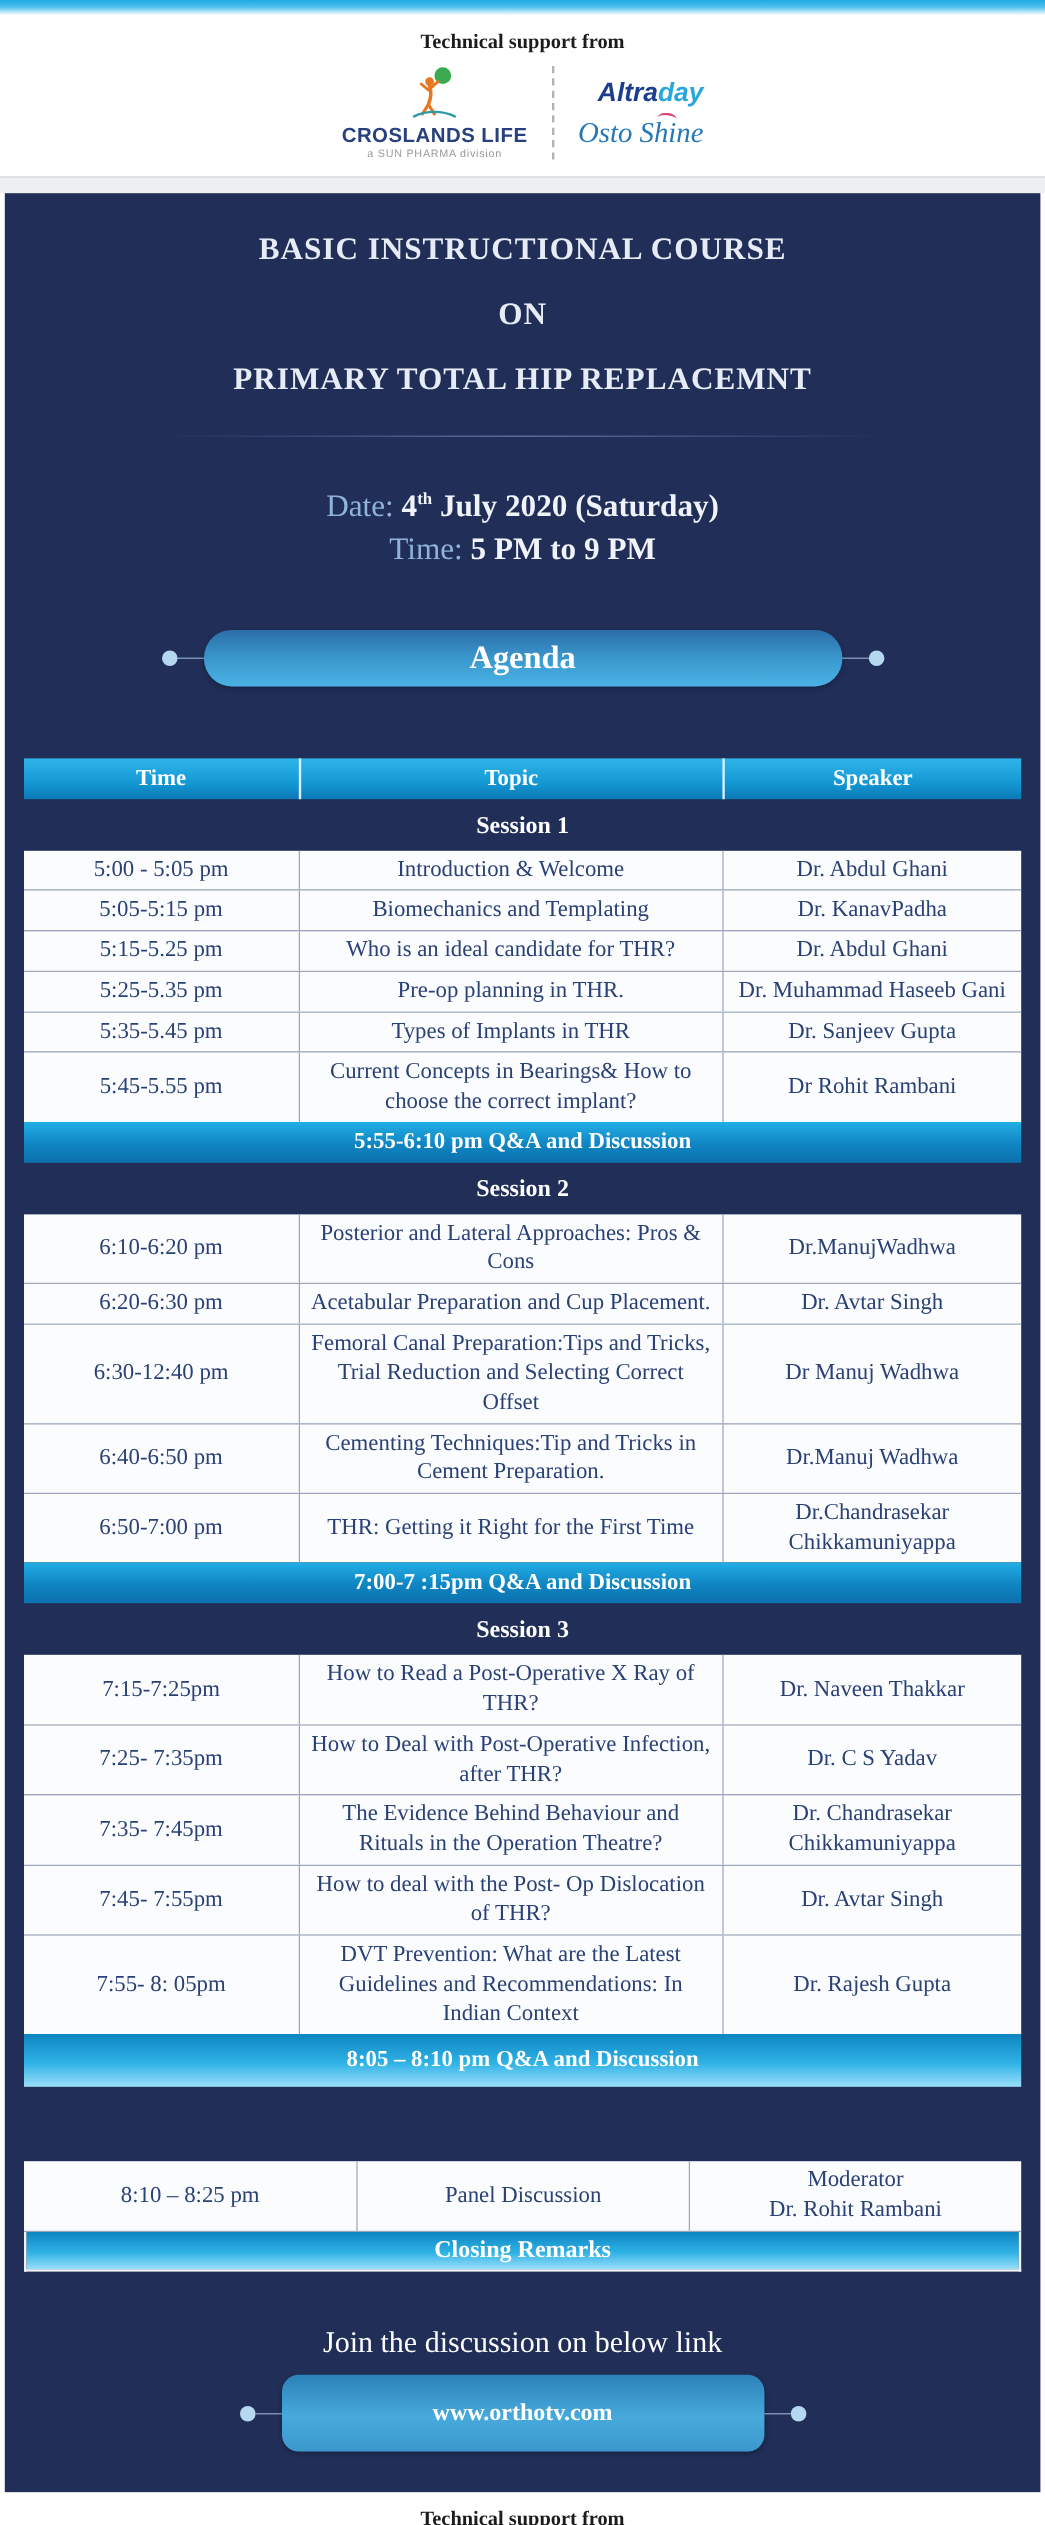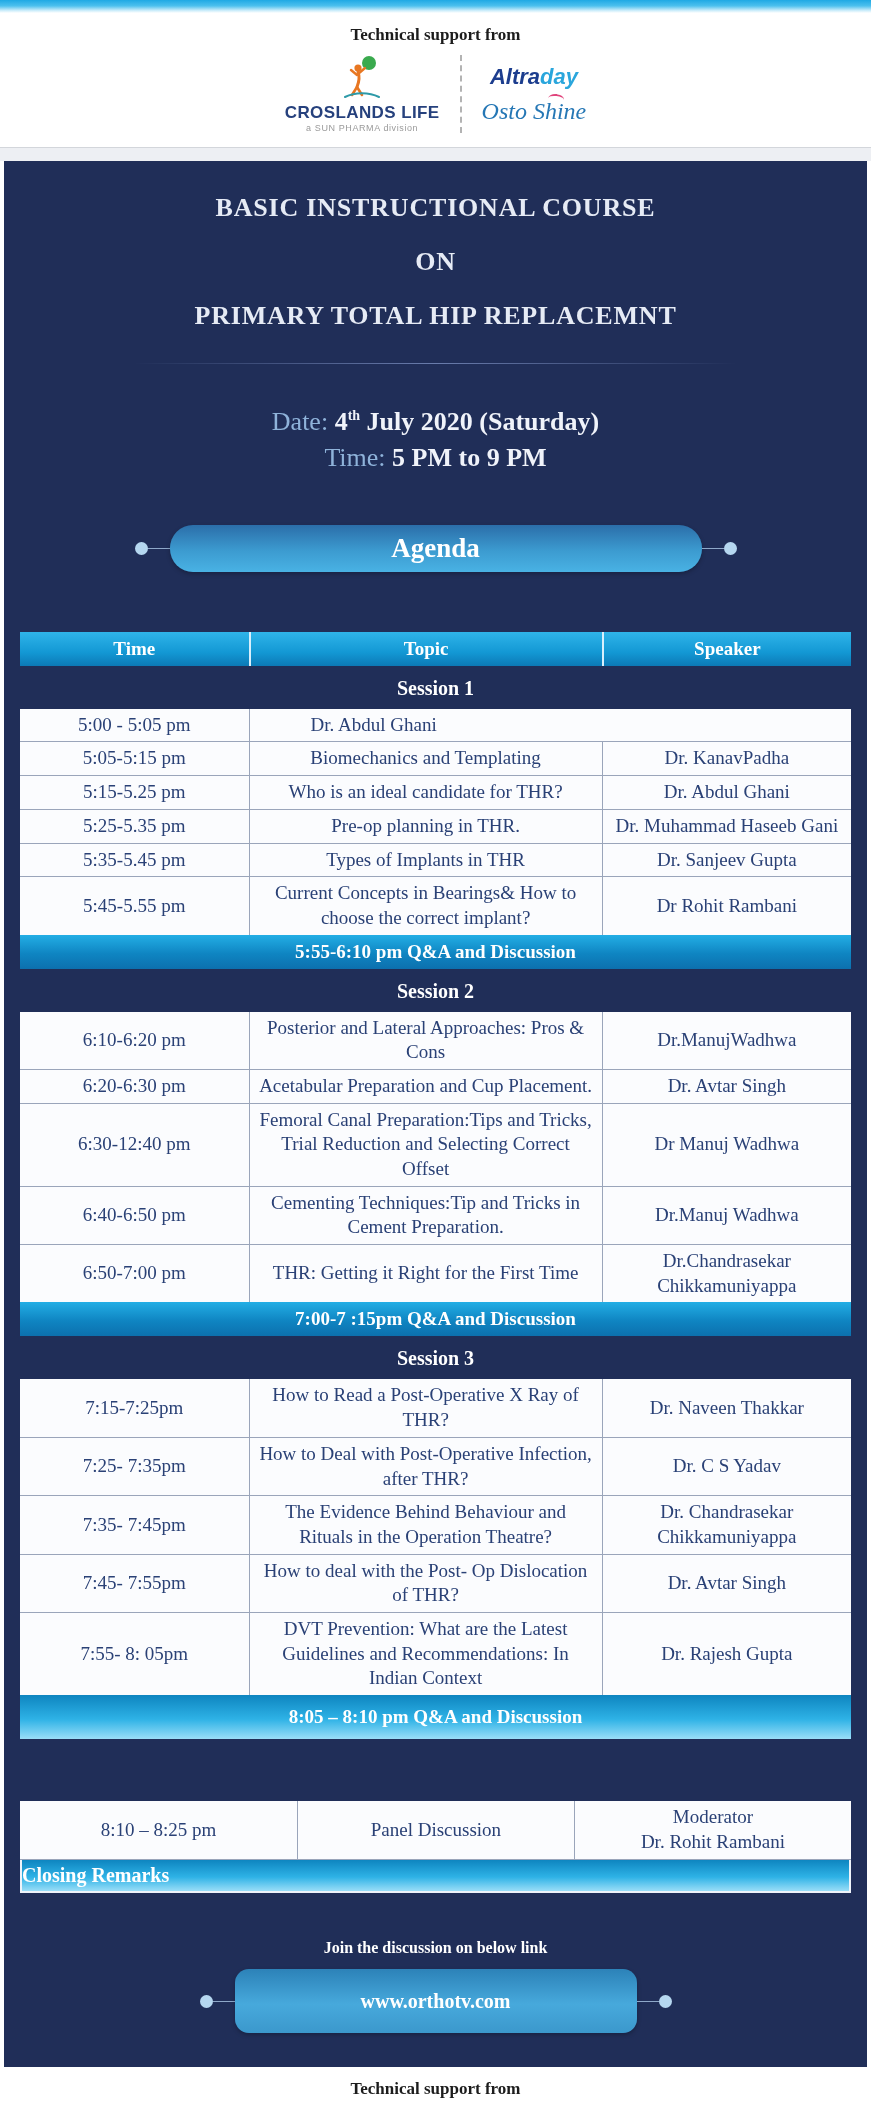--- a/index.html
+++ b/index.html
@@ -21,21 +21,21 @@
   .support-block { text-align:center; padding:12px 0 14px; background:#ffffff; }
   .support-title { font-weight:bold; font-size:17px; color:#1c1c1c; }
   .logo-row { display:flex; justify-content:center; align-items:center; gap:20px; margin-top:10px; }
   .croslands { text-align:center; }
   .croslands-name {
     font-family:"Liberation Sans",sans-serif; font-weight:600; font-size:17px;
     color:#26417d; letter-spacing:.4px; margin-top:2px;
   }
   .croslands-sub { font-family:"Liberation Sans",sans-serif; font-size:9px; color:#9a9a9a; letter-spacing:.6px; }
   .logo-divider { border-left:2px dashed #b3b3b3; height:78px; }
-  .logo-right { text-align:center; }
+  .logo-right { text-align:right; }
   .altraday {
     font-family:"Liberation Sans",sans-serif; font-style:italic; font-weight:bold;
     font-size:22px; color:#1c3d8e; margin-bottom:8px;
   }
   .altraday .day-part { color:#2aa6dc; }
   .ostoshine { font-style:italic; font-size:24px; color:#2577b5; position:relative; display:inline-block; }
   .shine-accent {
     position:absolute; top:-4px; right:22px; width:16px; height:8px;
     border-top:2.5px solid #e0447c; border-radius:50% 50% 0 0; transform:rotate(6deg);
   }
@@ -98,25 +98,25 @@
     padding:11px 0;
     background:linear-gradient(180deg,#0e85c0 0%,#2eb2e6 55%,#9adef8 100%);
   }
 
   .closing-table { margin-top:62px; }
   .closing-table .trow .cell { min-height:58px; }
   .closing-table .c-time, .closing-table .c-topic, .closing-table .c-speaker { width:33.33%; }
   .closing-bar {
     background:linear-gradient(180deg,#0e85c0 0%,#2eb2e6 55%,#9adef8 100%);
     border:2px solid #eef3fa; border-top:none;
-    color:#ffffff; text-align:left; font-weight:bold; font-size:20px; padding:4px 0;
+    color:#ffffff; text-align:center; font-weight:bold; font-size:20px; padding:4px 0;
   }
   .speaker-line { display:block; }
 
-  .join-text { margin-top:46px; text-align:center; color:#ffffff; font-size:16px; font-weight:700; }
+  .join-text { margin-top:46px; text-align:center; color:#ffffff; font-size:25px; font-weight:400; }
   .link-row { margin:12px 0 0; }
   .link-pill {
     width:402px; height:64px; border-radius:14px;
     background:linear-gradient(180deg,#2c82b8 0%,#47a9dc 55%,#3b98cc 100%);
     color:#ffffff; font-size:20px; font-weight:bold;
     display:flex; align-items:center; justify-content:center;
     box-shadow:0 2px 4px rgba(0,0,0,.25);
     cursor:pointer;
   }
 
@@ -187,20 +187,21 @@
       <div class="thead">
         <div class="hcell c-time">Time</div>
         <div class="hcell c-topic">Topic</div>
         <div class="hcell c-speaker">Speaker</div>
       </div>
 
       <div class="session-label">Session 1</div>
       <div class="tbody">
         <div class="trow">
           <div class="cell c-time">5:00 - 5:05 pm</div>
+          <div class="cell c-topic">Introduction &amp; Welcome</div>
           <div class="cell c-speaker">Dr. Abdul Ghani</div>
         </div>
         <div class="trow">
           <div class="cell c-time">5:05-5:15 pm</div>
           <div class="cell c-topic">Biomechanics and Templating</div>
           <div class="cell c-speaker">Dr. KanavPadha</div>
         </div>
         <div class="trow">
           <div class="cell c-time">5:15-5.25 pm</div>
           <div class="cell c-topic">Who is an ideal candidate for THR?</div>

